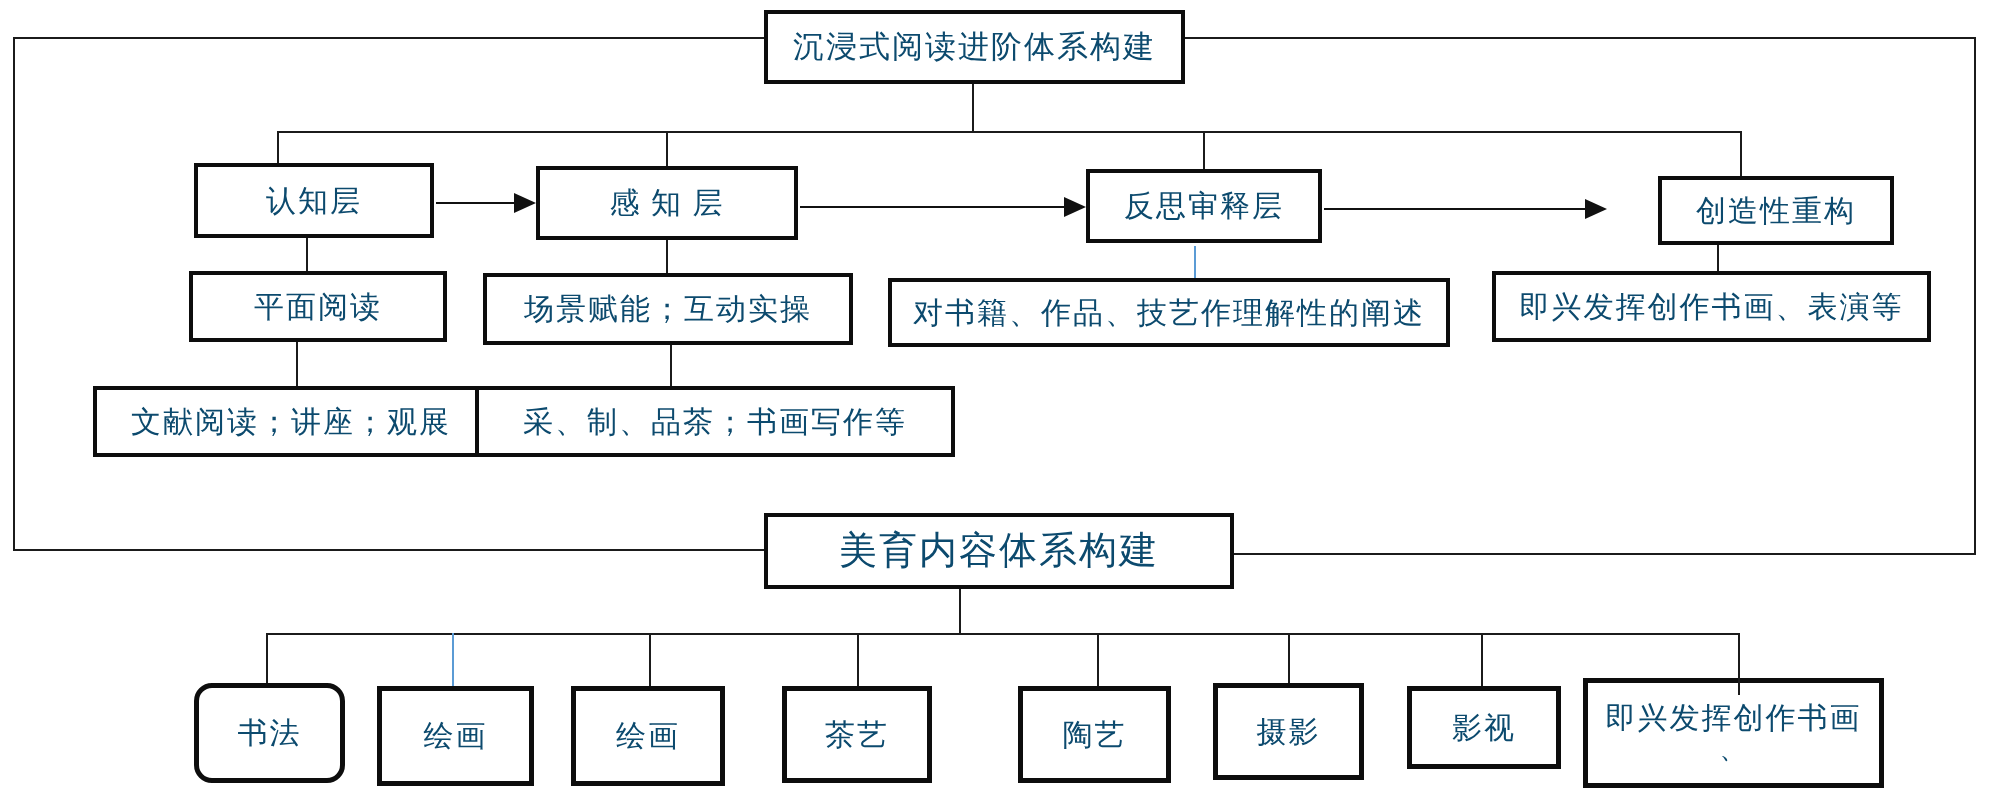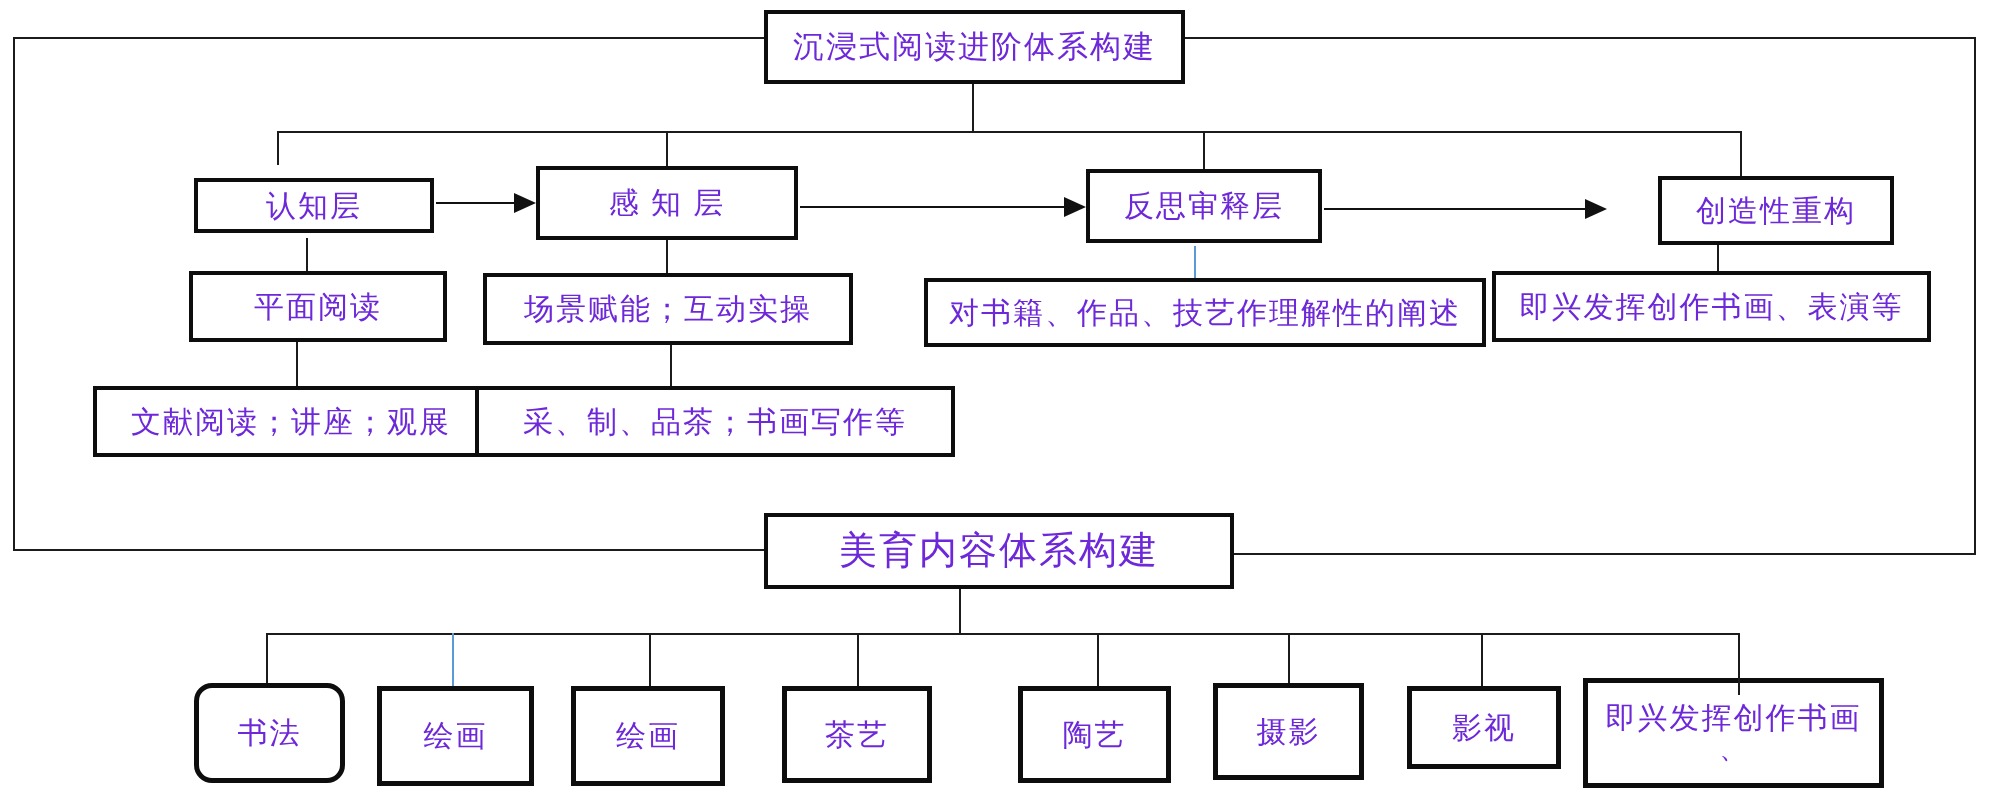--- a/index.html
+++ b/index.html
@@ -1,46 +1,46 @@
 <!DOCTYPE html>
 <html><head>
 <meta charset="utf-8">
 <style>
   html,body{margin:0;padding:0;background:#ffffff;}
   .stage{
     position:relative;
     width:1999px;height:794px;
     background:#ffffff;
-    font-family:Liberation Sans, sans-serif;
-    color:#6d28d9;
+    font-family:Liberation Serif, serif;
+    color:#0c4a6e;
     overflow:hidden;
   }
   
   .node{
     position:absolute;
     background:#ffffff;
     border:4px solid #0d0d0d;
     display:flex;align-items:center;justify-content:center;
     text-align:center;
     font-size:30px;
     letter-spacing:2px;
     line-height:1.25;
     z-index:2;
     box-sizing:border-box;
     white-space:nowrap;
   }
   .node.small{border-width:5px;}
   #topbox      {left:764px; top:10px;  width:421px; height:74px; font-size:31px;}
-  #cognition   {left:194px; top:178px; width:240px; height:55px;}
+  #cognition   {left:194px; top:163px; width:240px; height:75px;}
   #perception  {left:536px; top:166px; width:262px; height:74px;}
   #reflection  {left:1086px;top:169px; width:236px; height:74px;}
   #creative    {left:1658px;top:176px; width:236px; height:69px;}
   #flatreading {left:189px; top:271px; width:258px; height:71px;}
   #scene       {left:483px; top:273px; width:370px; height:72px;}
-  #interpret   {left:888px; top:278px; width:562px; height:69px;margin-left:36px;}
+  #interpret   {left:888px; top:278px; width:562px; height:69px;}
   #improv      {left:1492px;top:271px; width:439px; height:71px;}
   #literature  {left:74px;  top:386px; width:396px; height:71px;margin-left:19px;}
   #teapractice {left:475px; top:386px; width:480px; height:71px;}
   #aesthetic   {left:764px; top:513px; width:470px; height:76px; font-size:38px;}
   #cat1{left:194px; top:683px; width:151px; height:100px;border-radius:18px;}
   #cat2{left:377px; top:686px; width:157px; height:100px;}
   #cat3{left:571px; top:686px; width:154px; height:100px;}
   #cat4{left:782px; top:686px; width:150px; height:97px;}
   #cat5{left:1018px;top:686px; width:153px; height:97px;}
   #cat6{left:1213px;top:683px; width:151px; height:97px;}

